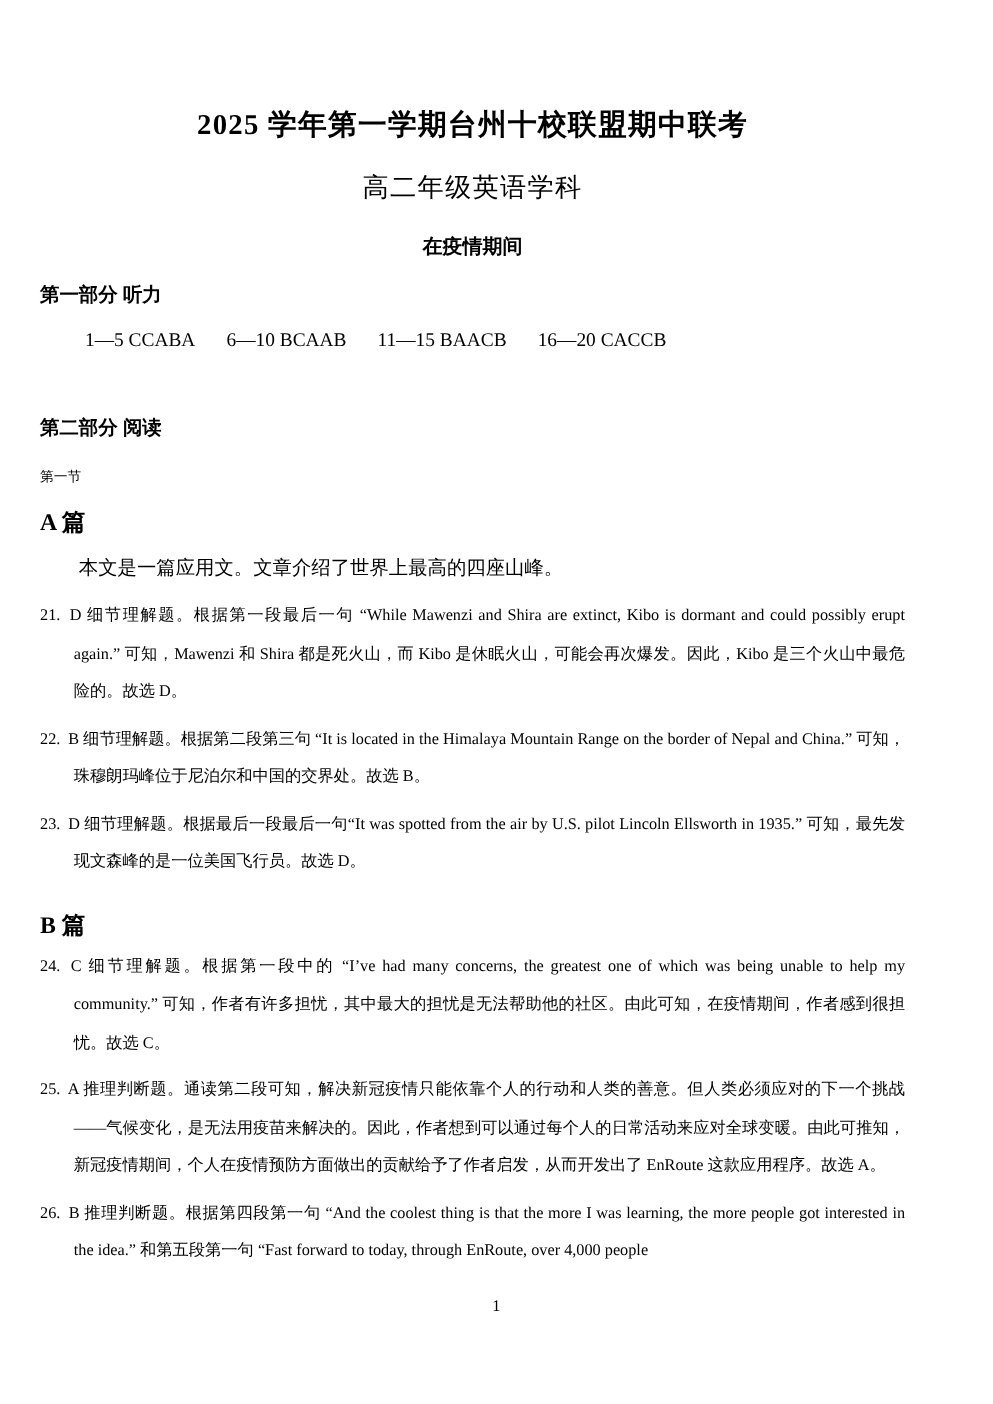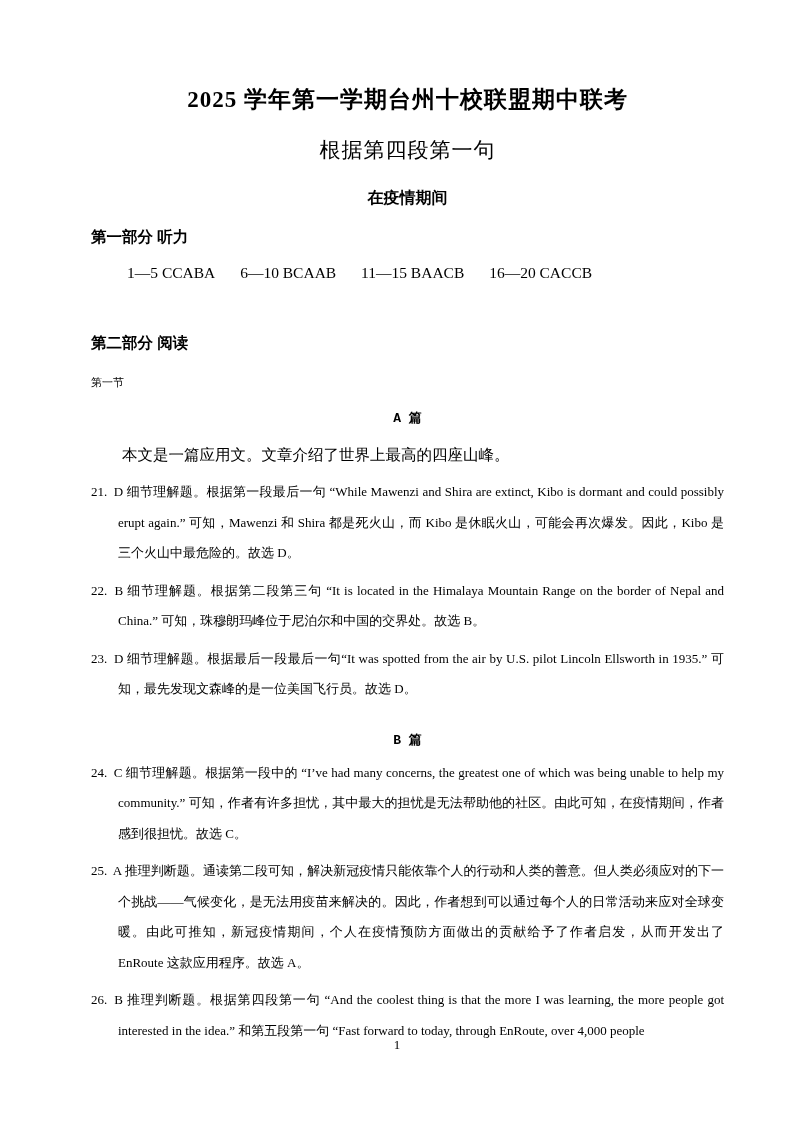--- a/index.html
+++ b/index.html
@@ -13,21 +13,21 @@
     height: 1123px;
     margin: 0 auto;
     background: #ffffff;
     color: #000000;
     font-family: "Liberation Serif", "DejaVu Serif", serif;
     overflow: hidden;
   }
   .content {
     position: absolute;
     left: 0; top: 0; right: 0; bottom: 0;
-    padding: 86px 70px 0 91px;
+    padding: 86px 70px 0 32px;
   }
   .doc-title {
     margin: 0;
     font-size: 23px;
     line-height: 28px;
     font-weight: bold;
     text-align: center;
     letter-spacing: 1px;
   }
   .doc-subtitle {
@@ -65,25 +65,24 @@
   .answers-row .answer-group {
     margin-right: 21px;
   }
   .section-label {
     margin-top: 19px;
     font-size: 11px;
     line-height: 20px;
   }
   .passage-title {
     margin-top: 17px;
-    font-size: 13px;
+    font-size: 19px;
     line-height: 20px;
     font-weight: bold;
-    text-align: center;
-    font-family: Liberation Mono, monospace;
+    text-align: left;
   }
   .passage-title.b {
     margin-top: 26px;
   }
   .passage-summary {
     margin: 11px 0 0 0;
     font-size: 15.5px;
     line-height: 30px;
     text-indent: 2em;
     text-align: justify;
@@ -112,21 +111,21 @@
     line-height: 15px;
   }
 </style>
 </head>
 <body>
 
 <div class="page">
   <div class="content">
 
     <h1 class="doc-title">2025 学年第一学期台州十校联盟期中联考</h1>
-    <h2 class="doc-subtitle">根据第四段第一句</h2>
+    <h2 class="doc-subtitle">高二年级英语学科</h2>
     <h3 class="answers-heading">在疫情期间</h3>
 
     <div class="part-heading">第一部分 听力</div>
 
     <div class="answers-row">
       <span class="answer-group">1—5 CCABA</span>
       <span class="answer-group">6—10 BCAAB</span>
       <span class="answer-group">11—15 BAACB</span>
       <span class="answer-group">16—20 CACCB</span>
     </div>

